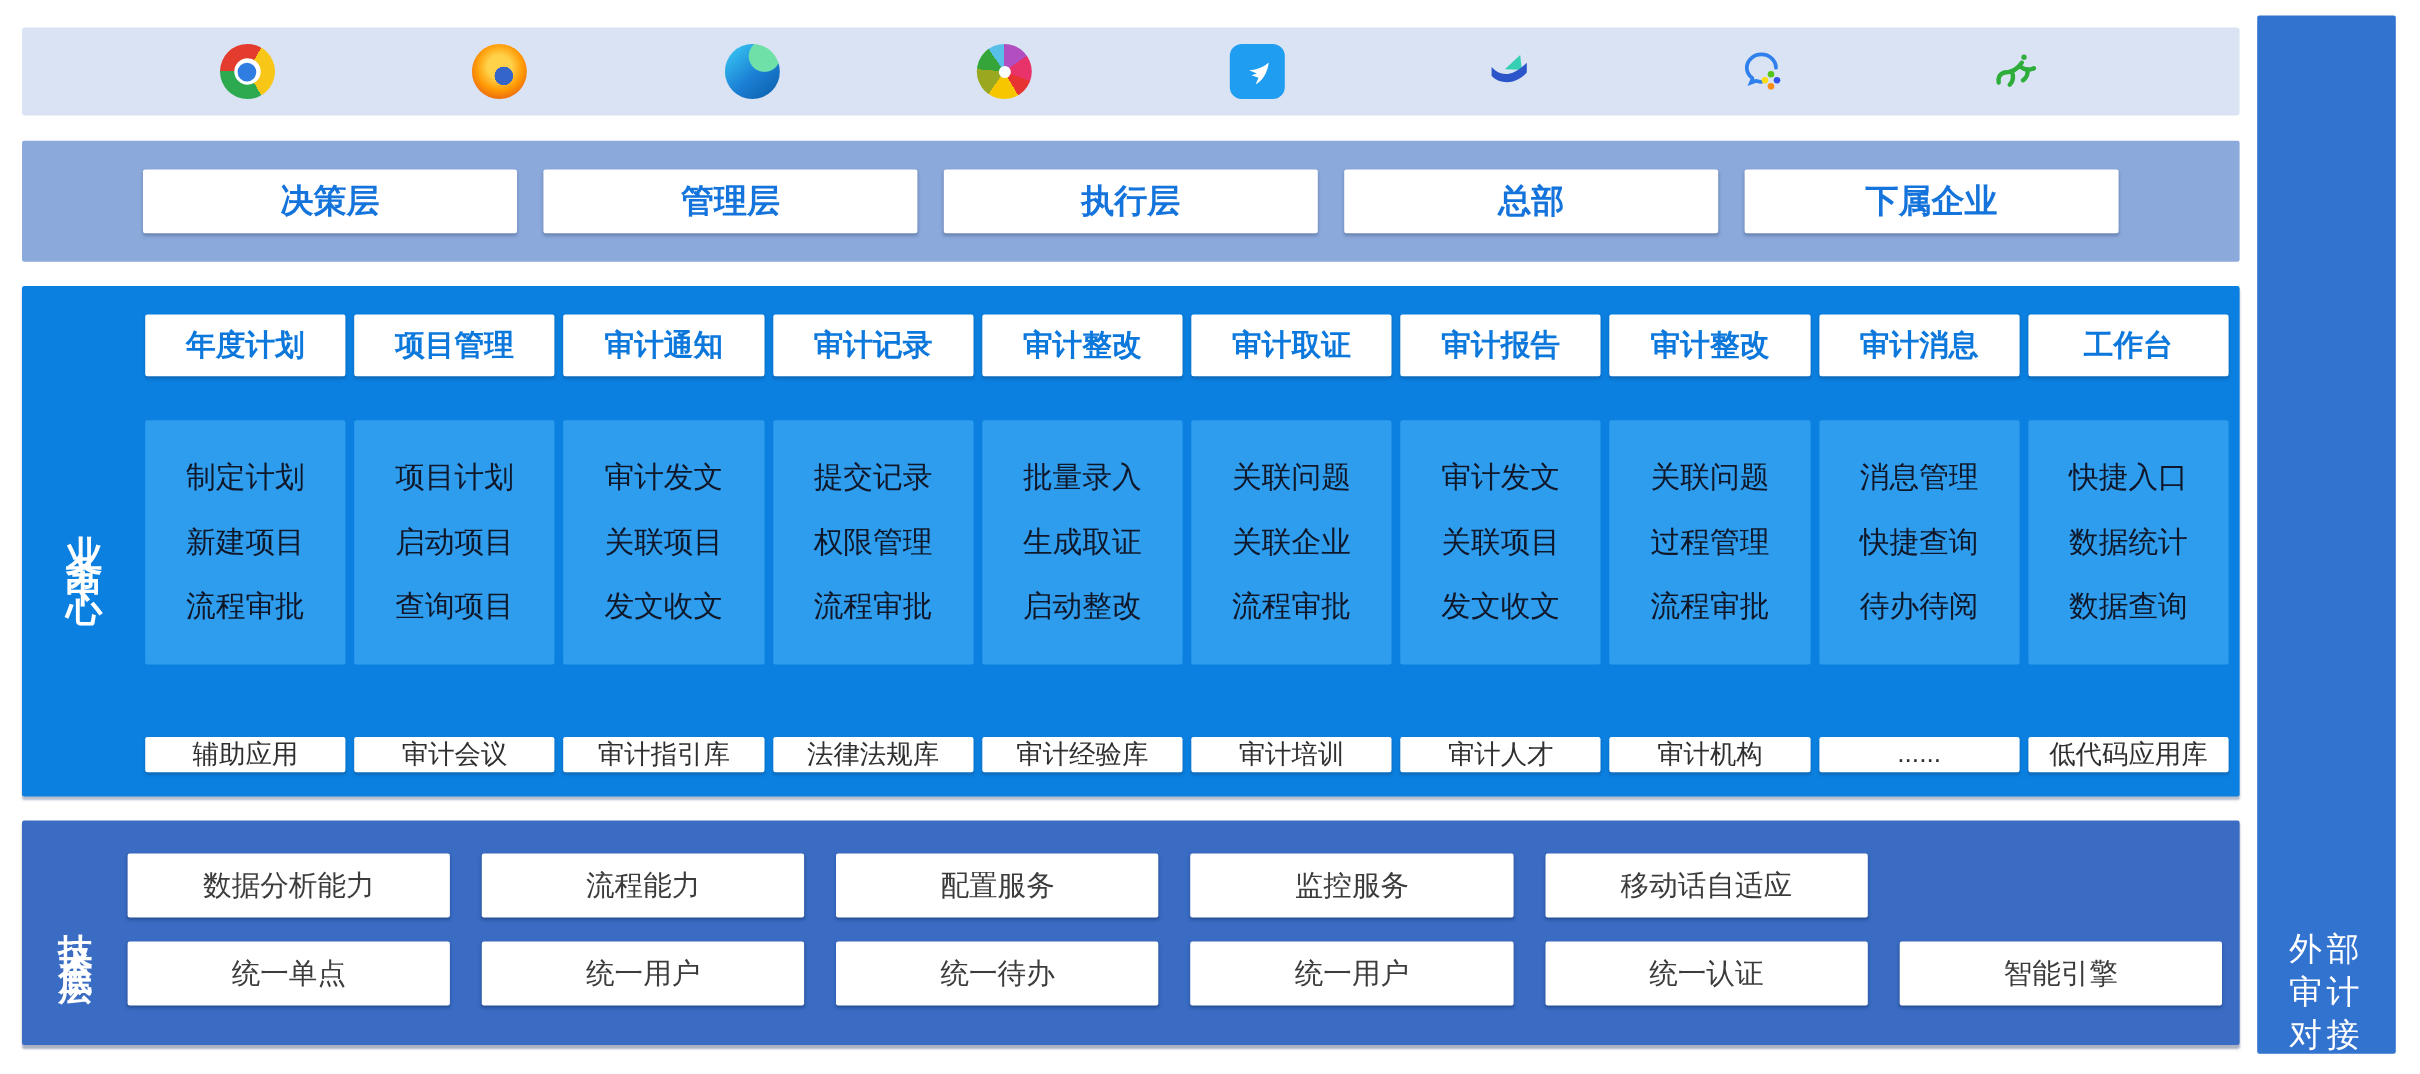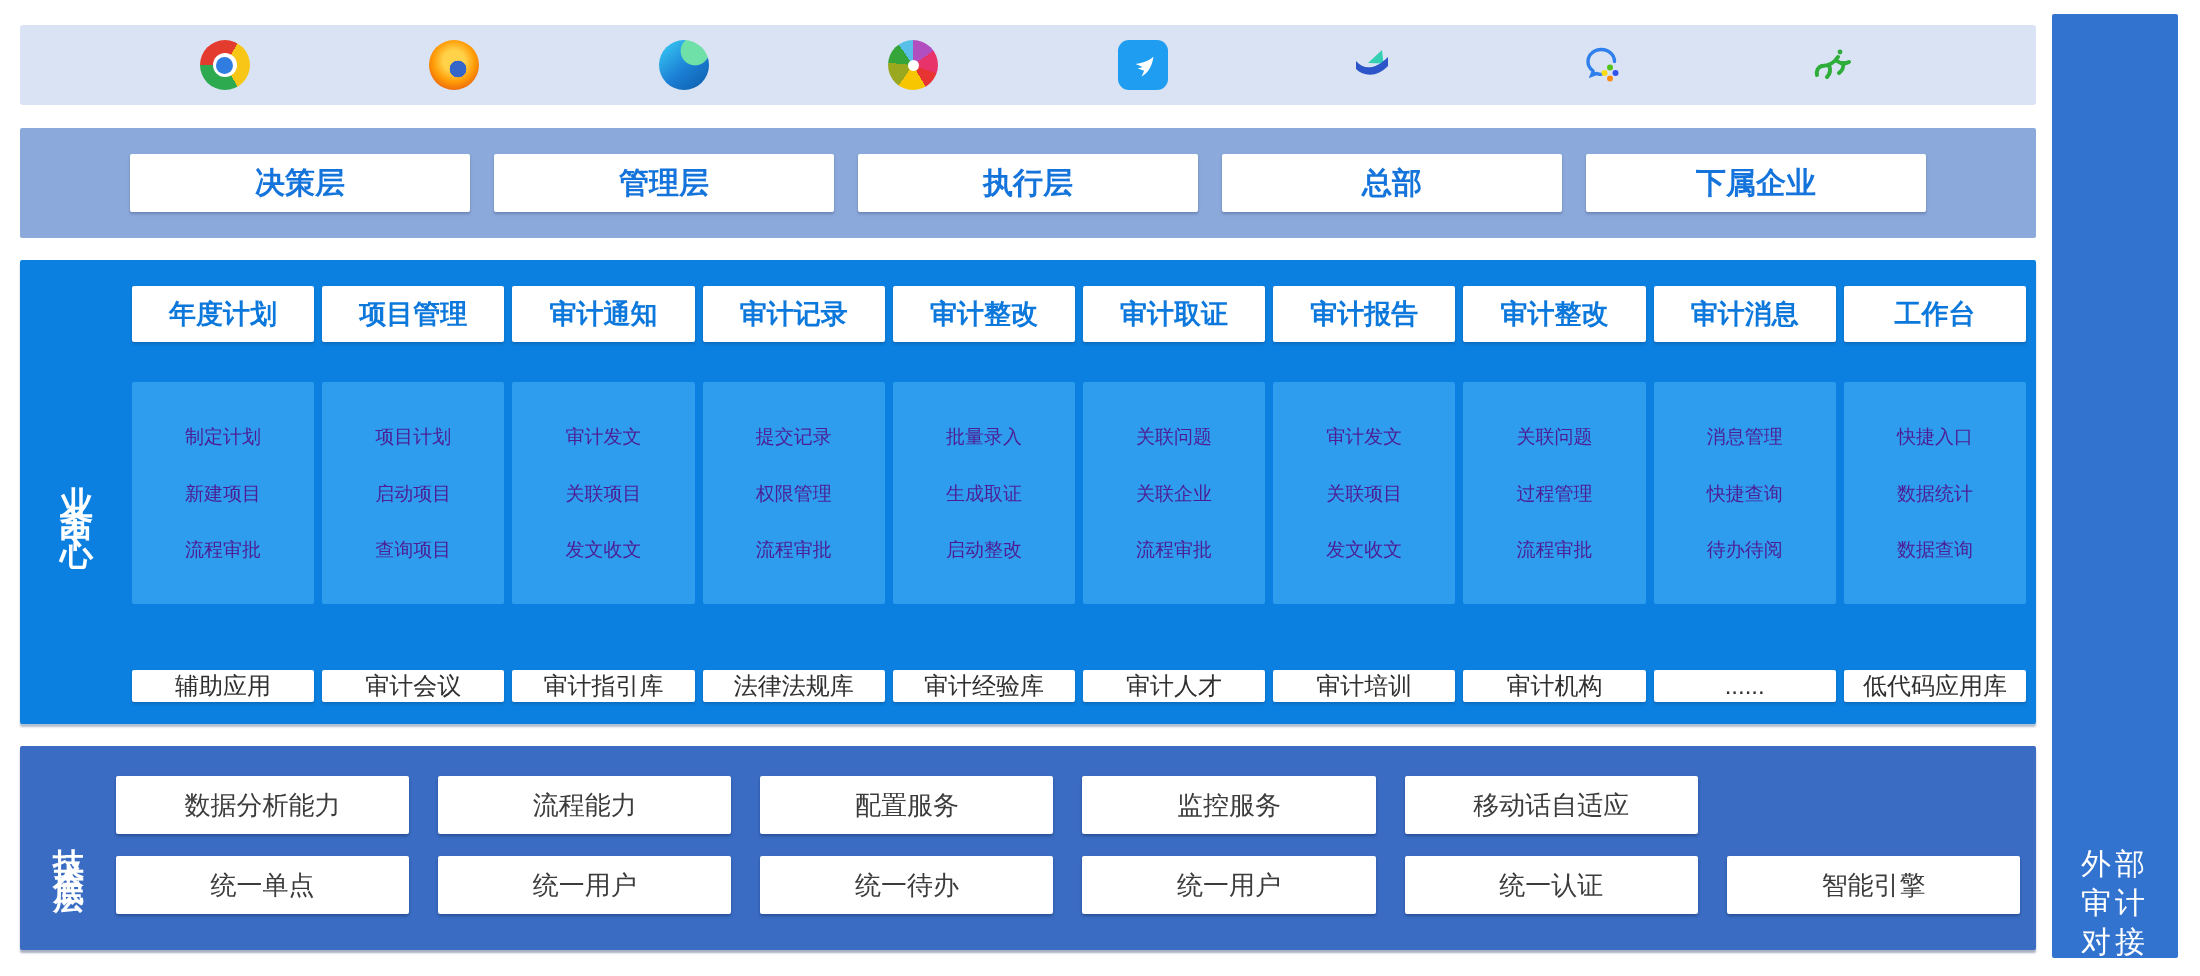--- a/index.html
+++ b/index.html
@@ -51,21 +51,21 @@
            writing-mode:vertical-rl;text-orientation:upright;letter-spacing:16px;}
   .bc-row{position:absolute;left:112px;right:10px;display:grid;
           grid-template-columns:repeat(10,1fr);gap:8px;}
   .bc-tabs{top:26px;height:56px;}
   .bc-panels{top:122px;height:222px;}
   .bc-utils{top:378px;height:56px;}
   .tab-btn{background:#fff;border-radius:2px;display:flex;align-items:center;justify-content:center;
            font-size:27px;font-weight:bold;color:#0d78dc;box-shadow:0 2px 3px rgba(20,40,80,.25);}
   .sub-panel{background:#2f9ded;border-radius:2px;display:flex;flex-direction:column;
              justify-content:space-evenly;align-items:center;padding:8px 0;box-sizing:border-box;}
-  .sub-item{color:#4c1d95;font-size:19px;line-height:1;}
+  .sub-item{color:#0f172a;font-size:27px;line-height:1;}
   .util-btn{background:#fff;border-radius:2px;display:flex;align-items:center;justify-content:center;
             font-size:24px;color:#2f2f2f;box-shadow:0 2px 3px rgba(20,40,80,.25);margin-top:32px;}
 
   
   .tech{position:absolute;left:20px;top:746px;width:2016px;height:204px;
         background:#3a6cc3;border-radius:2px;box-shadow:0 3px 2px rgba(10,30,80,.35);}
   .tech .v-label{width:96px;letter-spacing:12px;font-size:31px;}
   .tech-row{position:absolute;left:96px;right:16px;display:grid;
             grid-template-columns:repeat(6,1fr);gap:29px;}
   .tech-row1{top:30px;height:58px;}
@@ -202,22 +202,22 @@
         <div class="sub-item">数据查询</div>
       </div>
     </div>
 
     <div class="bc-row bc-utils">
       <div class="util-btn">辅助应用</div>
       <div class="util-btn">审计会议</div>
       <div class="util-btn">审计指引库</div>
       <div class="util-btn">法律法规库</div>
       <div class="util-btn">审计经验库</div>
+      <div class="util-btn">审计培训</div>
       <div class="util-btn">审计人才</div>
-      <div class="util-btn">审计培训</div>
       <div class="util-btn">审计机构</div>
       <div class="util-btn">......</div>
       <div class="util-btn">低代码应用库</div>
     </div>
   </div>
 
   <div class="tech">
     <div class="v-label">技术底层</div>
     <div class="tech-row tech-row1">
       <div class="tech-btn">数据分析能力</div>

